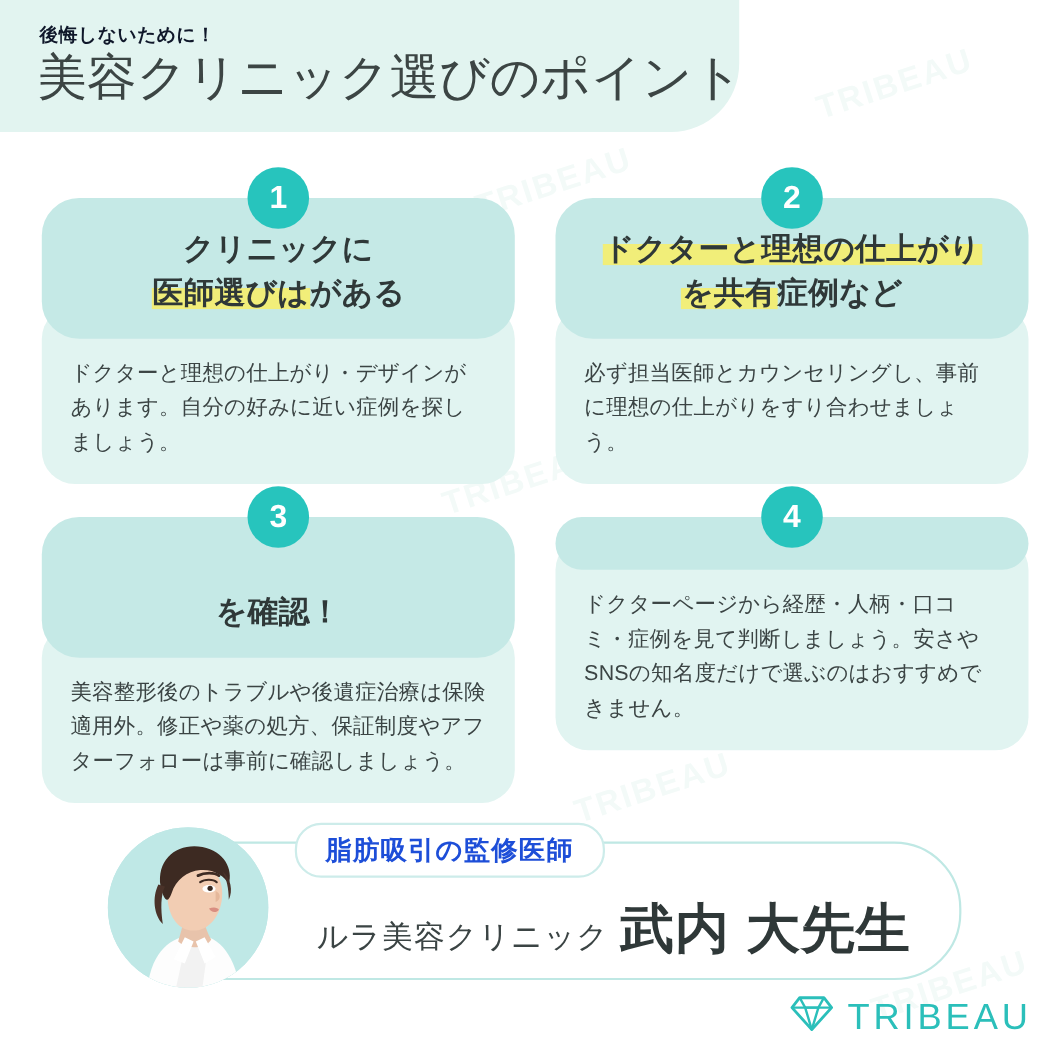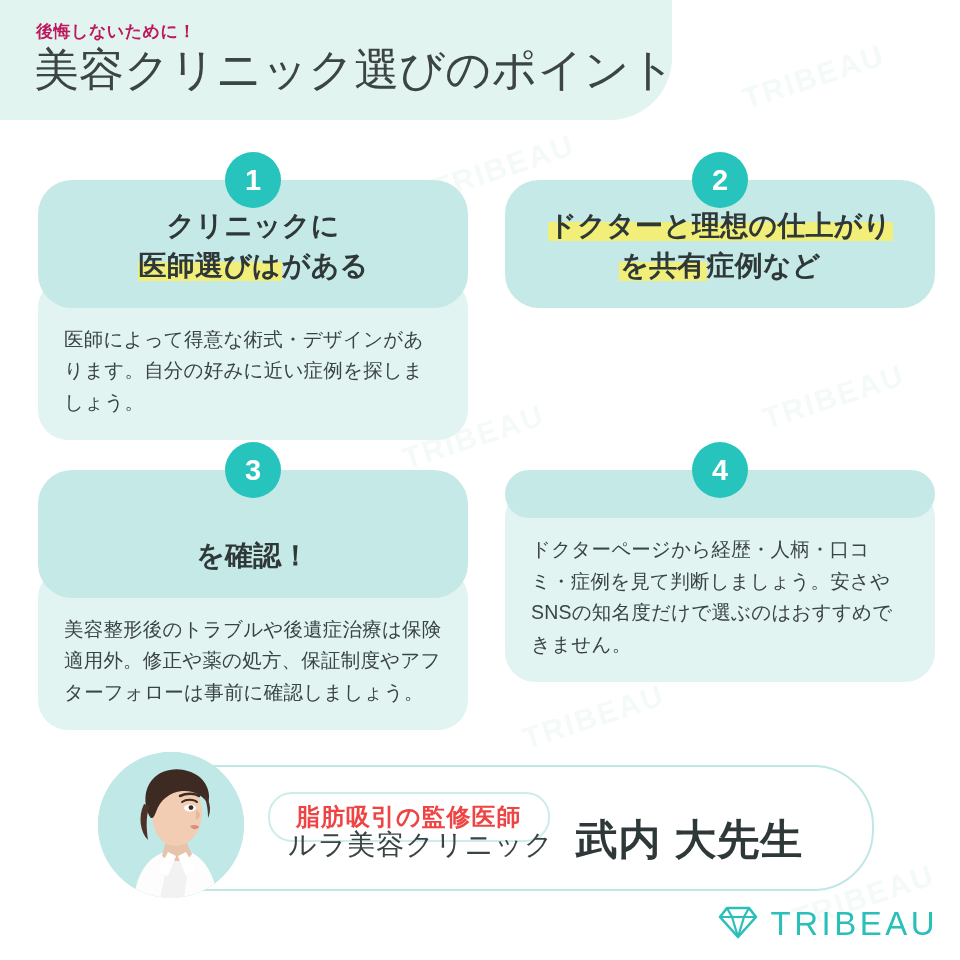--- a/index.html
+++ b/index.html
@@ -53,21 +53,21 @@
     background: #e2f4f0;
     border-bottom-right-radius: 62px;
     z-index: 2;
   }
   .header-kicker {
     position: absolute;
     left: 36px;
     top: 20px;
     font-size: 17px;
     font-weight: 700;
-    color: #be185d;
+    color: #0f172a;
     letter-spacing: 0.5px;
     z-index: 3;
   }
   .header-title {
     position: absolute;
     left: 34px;
     top: 45px;
     font-size: 45px;
     font-weight: 400;
     color: #3c4544;
@@ -166,43 +166,42 @@
   .doctor-badge {
     position: absolute;
     left: 268px;
     top: 748px;
     padding: 7px 26px;
     background: #ffffff;
     border: 2px solid #cdecea;
     border-radius: 24px;
     font-size: 24px;
     font-weight: 700;
-    color: #ef4444;
+    color: #1d4ed8;
     letter-spacing: 1px;
     z-index: 5;
     white-space: nowrap;
-    margin-top: 44px;
   }
   .doctor-name-row {
     position: absolute;
     left: 288px;
     top: 812px;
     display: flex;
     align-items: baseline;
-    gap: 22px;
+    gap: 10px;
     z-index: 5;
     white-space: nowrap;
   }
   .doctor-clinic {
     font-size: 28px;
     color: #3b4444;
     letter-spacing: 1px;
   }
   .doctor-name {
-    font-size: 42px;
+    font-size: 49px;
     font-weight: 700;
     color: #2f3838;
     letter-spacing: 1px;
   }
 
   
   .brand {
     position: absolute;
     right: 22px;
     bottom: 16px;
@@ -238,28 +237,31 @@
   <div class="header-banner"></div>
   <div class="header-kicker">後悔しないために！</div>
   <div class="header-title">美容クリニック選びのポイント</div>
 
   <div class="card" id="card1">
     <div class="card-head">
       <div class="card-badge">1</div>
       <div class="card-title"><span>クリニックに</span><br><span class="hl">医師選びは</span><span>がある</span></div>
     </div>
     <div class="card-body">
-      <div class="card-text">医師によって得意な術式・デザインがあります。自分の好みに近い症例を探しましょう。</div>
+      <div class="card-text">ドクターと理想の仕上がり・デザインがあります。自分の好みに近い症例を探しましょう。</div>
     </div>
   </div>
 
   <div class="card" id="card2">
     <div class="card-head">
       <div class="card-badge">2</div>
       <div class="card-title"><span class="hl">ドクターと理想の仕上がり</span><br><span class="hl">を共有</span><span>症例など</span></div>
+    </div>
+    <div class="card-body">
+      <div class="card-text">必ず担当医師とカウンセリングし、事前に理想の仕上がりをすり合わせましょう。</div>
     </div>
   </div>
 
   <div class="card" id="card3">
     <div class="card-head">
       <div class="card-badge">3</div>
       <div class="card-title"><br><span>を確認！</span></div>
     </div>
     <div class="card-body">
       <div class="card-text">美容整形後のトラブルや後遺症治療は保険適用外。修正や薬の処方、保証制度やアフターフォローは事前に確認しましょう。</div>

